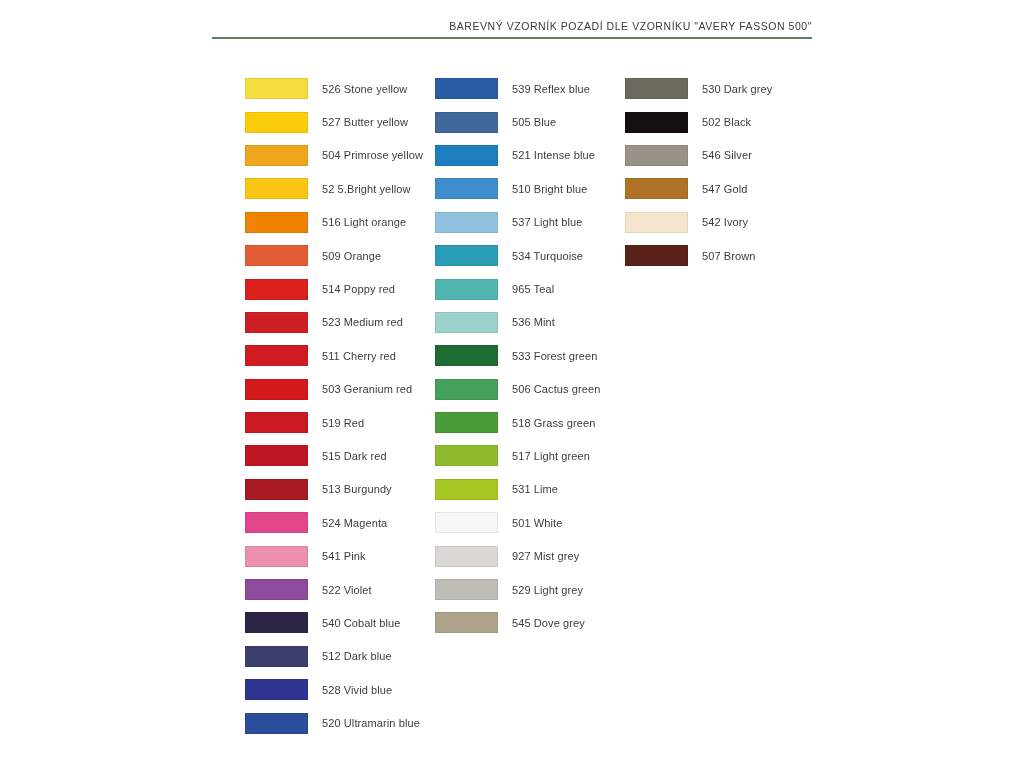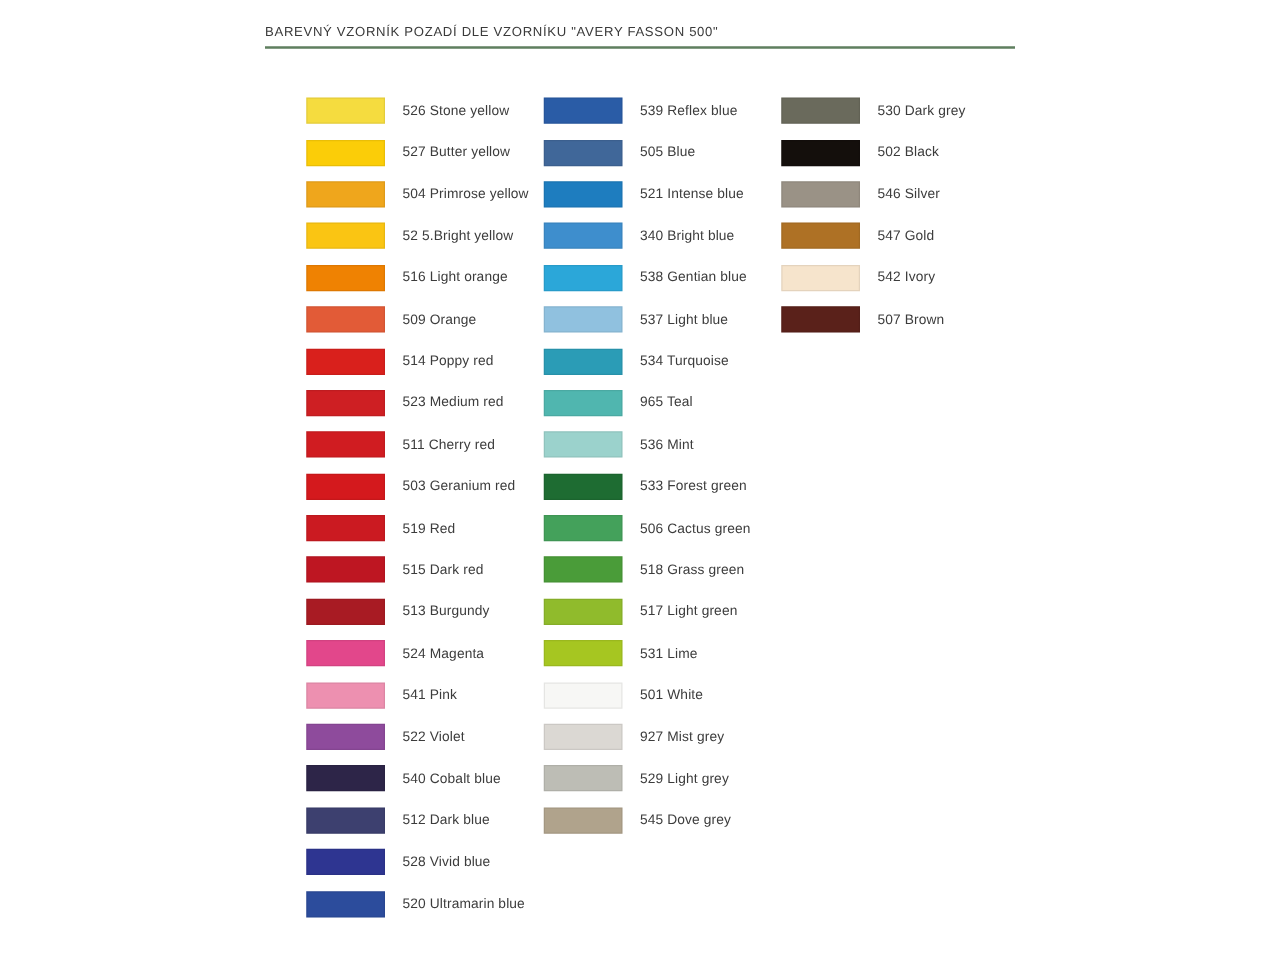--- a/index.html
+++ b/index.html
@@ -20,21 +20,21 @@
     background: #ffffff;
     box-sizing: border-box;
   }
 
   
   .header {
     position: absolute;
     left: 212px;
     top: 20px;
     width: 600px;
-    text-align: left;
+    text-align: right;
   }
   .header-title {
     font-size: 10.5px;
     letter-spacing: 0.55px;
     color: #3a3a3a;
     font-family: "Liberation Sans", sans-serif;
     white-space: nowrap;
   }
   .header-rule {
     margin-top: 5px;
@@ -182,25 +182,21 @@
         <div class="swatch-row">
           <div class="swatch-chip" style="background: rgb(64, 103, 153);"></div>
           <div class="swatch-label">505 Blue</div>
         </div>
         <div class="swatch-row">
           <div class="swatch-chip" style="background: rgb(30, 125, 191);"></div>
           <div class="swatch-label">521 Intense blue</div>
         </div>
         <div class="swatch-row">
           <div class="swatch-chip" style="background: rgb(62, 142, 205);"></div>
-          <div class="swatch-label">340 Bright blue</div>
-        </div>
-        <div class="swatch-row">
-          <div class="swatch-chip" style="background: rgb(43, 167, 217);"></div>
-          <div class="swatch-label">538 Gentian blue</div>
+          <div class="swatch-label">510 Bright blue</div>
         </div>
         <div class="swatch-row">
           <div class="swatch-chip" style="background: rgb(144, 193, 223);"></div>
           <div class="swatch-label">537 Light blue</div>
         </div>
         <div class="swatch-row">
           <div class="swatch-chip" style="background: rgb(43, 156, 182);"></div>
           <div class="swatch-label">534 Turquoise</div>
         </div>
         <div class="swatch-row">

